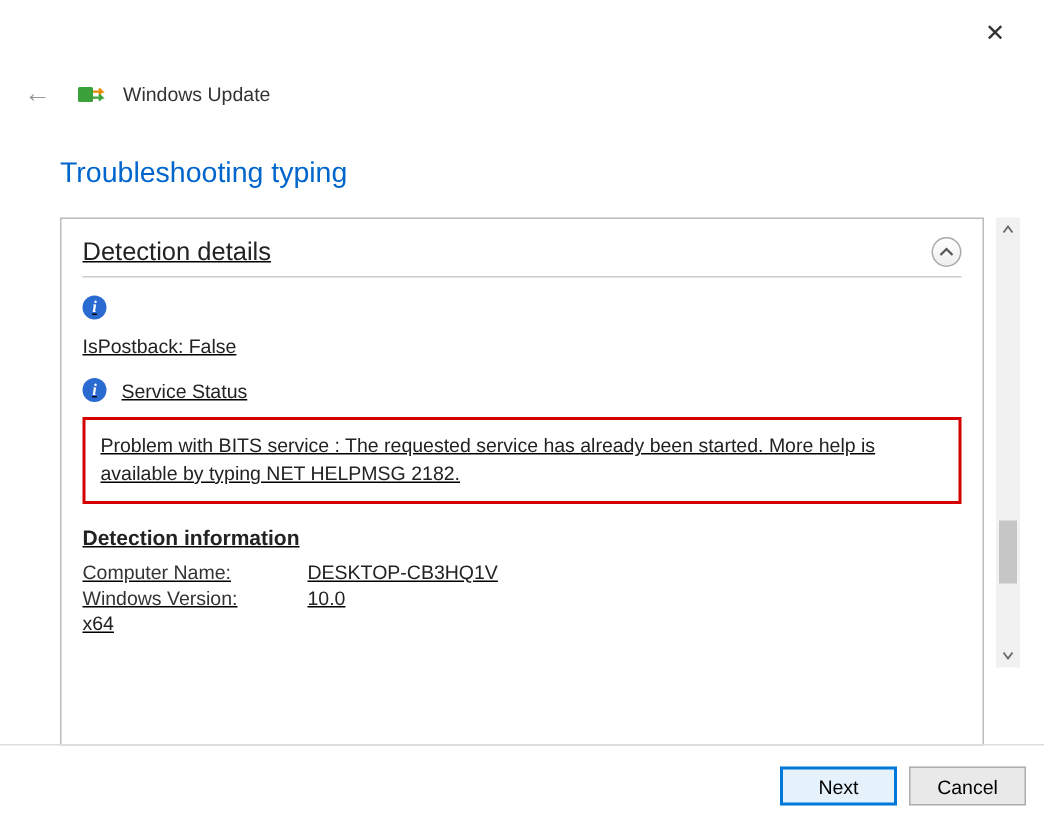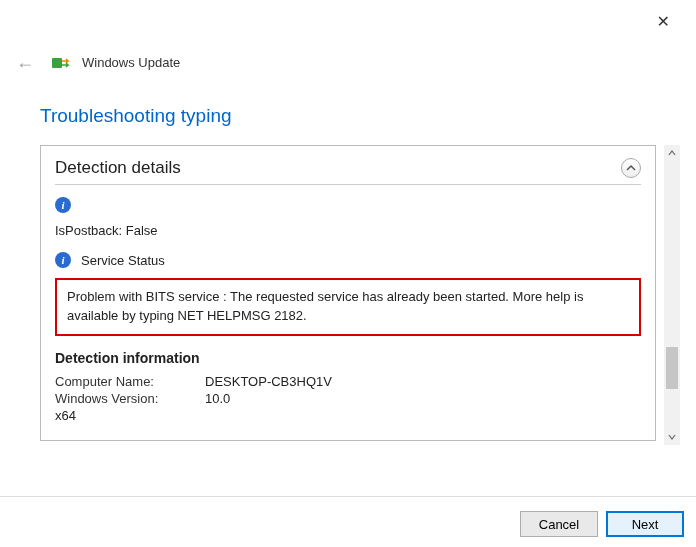--- a/index.html
+++ b/index.html
@@ -48,24 +48,25 @@
   font-weight: 400;
   padding: 28px 0 18px 40px;
 }
 .panel-wrap {
   margin: 0 16px 0 40px;
   position: relative;
   height: 300px;
 }
 .panel {
   border: 1px solid #bbb;
-  height: 296px;
+  height: 352px;
   overflow: hidden;
   position: relative;
   width: 616px;
+  text-decoration: underline;
 }
 .panel-inner {
   padding: 12px 14px 10px 14px;
 }
 .section-head {
   display: flex;
   justify-content: space-between;
   align-items: center;
   border-bottom: 1px solid #ccc;
   padding-bottom: 6px;
@@ -279,15 +280,15 @@
       <svg width="8" height="8" viewBox="0 0 8 8">
           <path d="M1 2 L4 6 L7 2" stroke="#666" stroke-width="1.2" fill="none"></path>
         </svg>
     </div>
   </div>
 </div>
 
 <div class="footer-sep"></div>
 
 <div class="footer">
+  <button class="btn primary">Next</button>
   <button class="btn">Cancel</button>
-  <button class="btn primary">Next</button>
 </div>
 
 </body></html>

